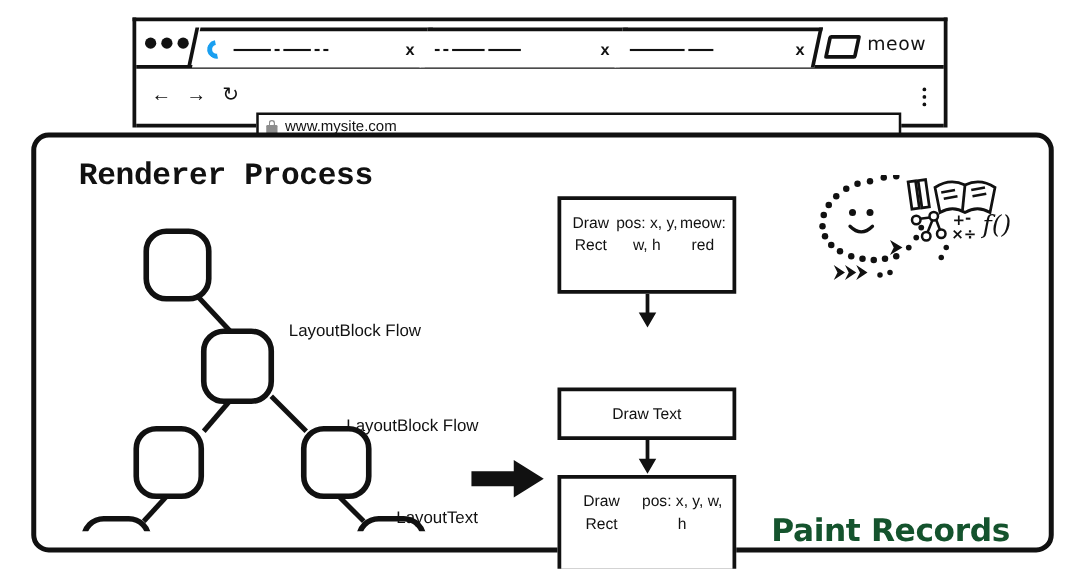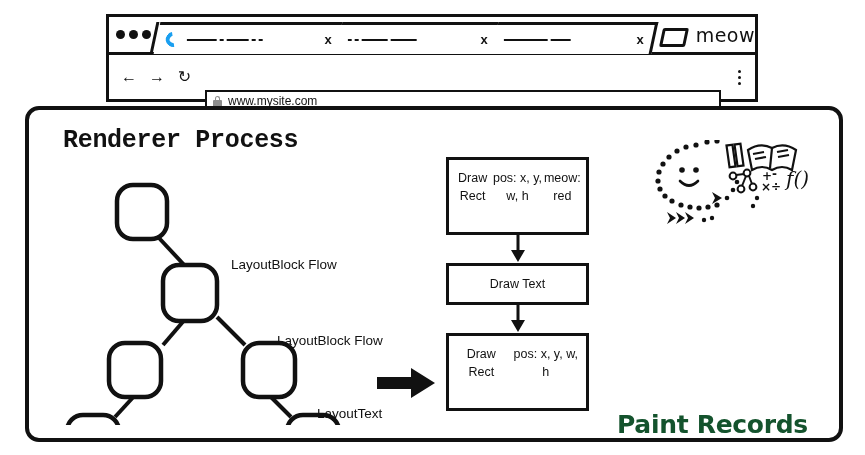--- a/index.html
+++ b/index.html
@@ -135,21 +135,22 @@
     width: 26px;
     height: 19px;
     border: 3px solid #111111;
     box-sizing: border-box;
     border-radius: 2px;
     transform: skewX(-12deg);
     background: #ffffff;
   }
 
   .brand {
-    font-size: 19px;
+    padding-right: 14px;
+    font-size: 15px;
     letter-spacing: 0.5px;
     color: #111111;
     font-family: "DejaVu Sans", sans-serif;
   }
 
   .toolbar {
     position: absolute;
     left: 0;
     top: 38px;
     width: 100%;
@@ -299,21 +300,21 @@
     border: 3px solid #111111;
     box-sizing: border-box;
     background: #ffffff;
     text-align: center;
     font-size: 12.5px;
     line-height: 1.45;
     color: #111111;
     padding: 9px 4px;
   }
   .record-box.tall { height: 78px; display: flex; flex-direction: row; justify-content: center; }
-  .record-box.short { height: 42px; display: flex; align-items: center; justify-content: center; }
+  .record-box.short { height: 42px; display: flex; align-items: center; justify-content: center; margin-top: 47px; }
 
   .record-connector {
     height: 28px;
     display: flex;
     justify-content: center;
     align-items: center;
   }
 
   .paint-records-title {
     position: absolute;

